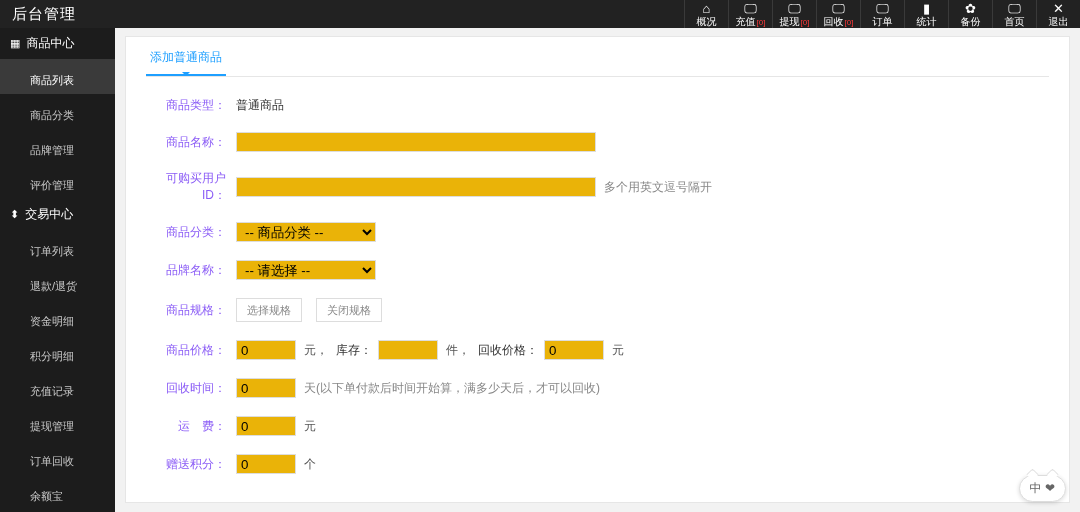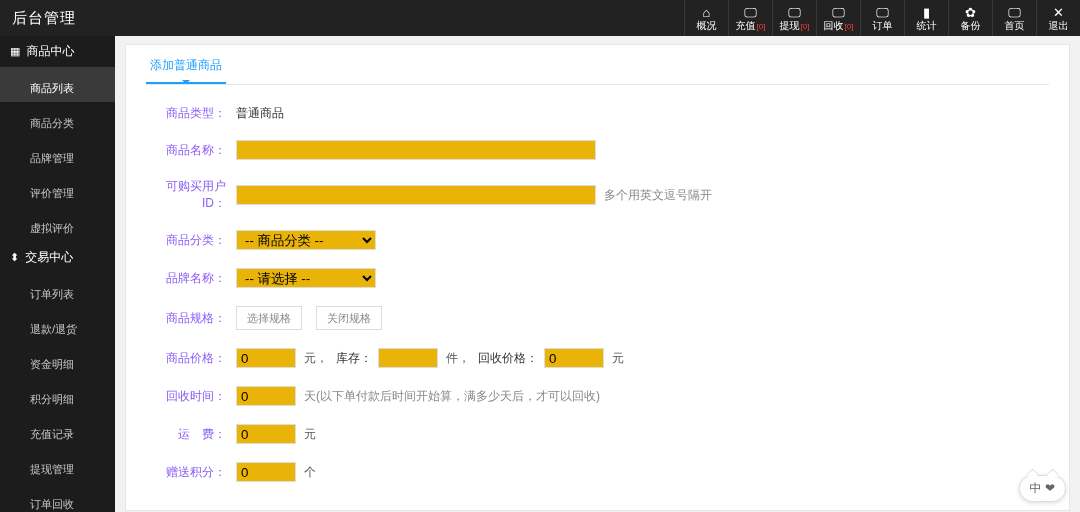--- a/index.html
+++ b/index.html
@@ -1,17 +1,17 @@
 <!DOCTYPE html>
 <html><head>
 <meta charset="utf-8">
 <style>
 *{margin:0;padding:0;box-sizing:border-box;font-family:"Microsoft YaHei",Arial,sans-serif}
 body{background:#f2f2f2;font-size:12px;color:#333;overflow:hidden}
-.topbar{background:#222;height:36px;display:flex;justify-content:space-between;align-items:center;color:#fff}
+.topbar{background:#222;height:28px;display:flex;justify-content:space-between;align-items:center;color:#fff}
 .topbar .title{padding-left:12px;font-size:15px;letter-spacing:1px}
 .topnav{display:flex;height:100%}
 .topnav .item{width:44px;display:flex;flex-direction:column;align-items:center;justify-content:center;border-left:1px solid #3a3a3a;cursor:pointer;font-size:10px;line-height:1}
 .topnav .item .ic{font-size:13px;margin-bottom:2px}
 .topnav .item .redflag{color:#ff3a3a;font-size:8px;margin-left:1px}
 .layout{display:flex;height:calc(100vh - 28px)}
 .sidebar{width:115px;background:#1c1c1c;color:#bbb;overflow-y:auto;flex-shrink:0}
 .sidebar .sect{display:flex;align-items:center;padding:7px 10px;color:#fff;font-size:12px}
 .sidebar .sect .sic{margin-right:6px;font-size:11px}
 .sidebar .sub{padding:14px 10px 6px 30px;font-size:11px;cursor:pointer;color:#c8c8c8}
@@ -86,21 +86,20 @@
 <div class="layout">
   <div class="sidebar" id="sidebar">
       <div class="sect">
         <span class="sic">▦</span>
         <span>商品中心</span>
       </div>
       <div class="sub active">商品列表</div>
       <div class="sub">商品分类</div>
       <div class="sub">品牌管理</div>
       <div class="sub">评价管理</div>
-      <div class="sub">虚拟评价</div>
       <div class="sect">
         <span class="sic">⬍</span>
         <span>交易中心</span>
       </div>
       <div class="sub">订单列表</div>
       <div class="sub">退款/退货</div>
       <div class="sub">资金明细</div>
       <div class="sub">积分明细</div>
       <div class="sub">充值记录</div>
       <div class="sub">提现管理</div>

